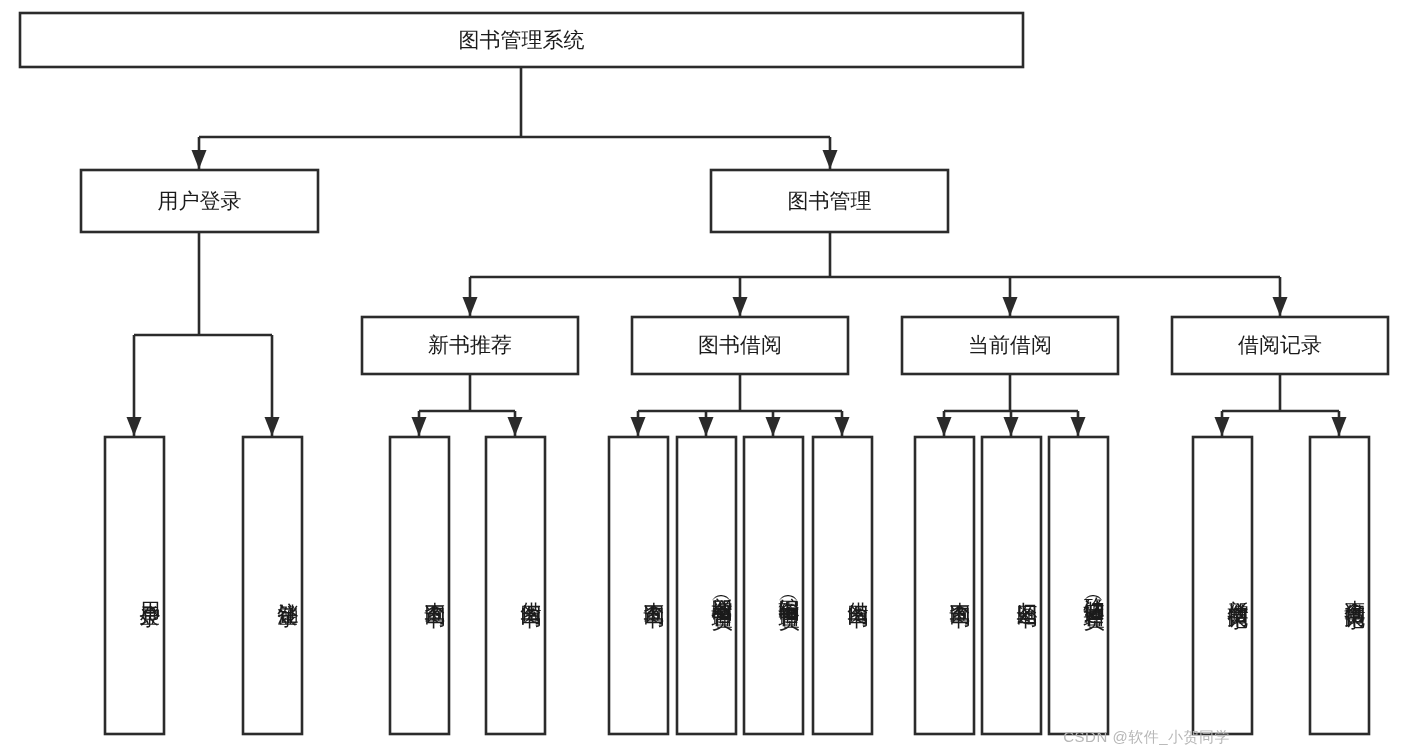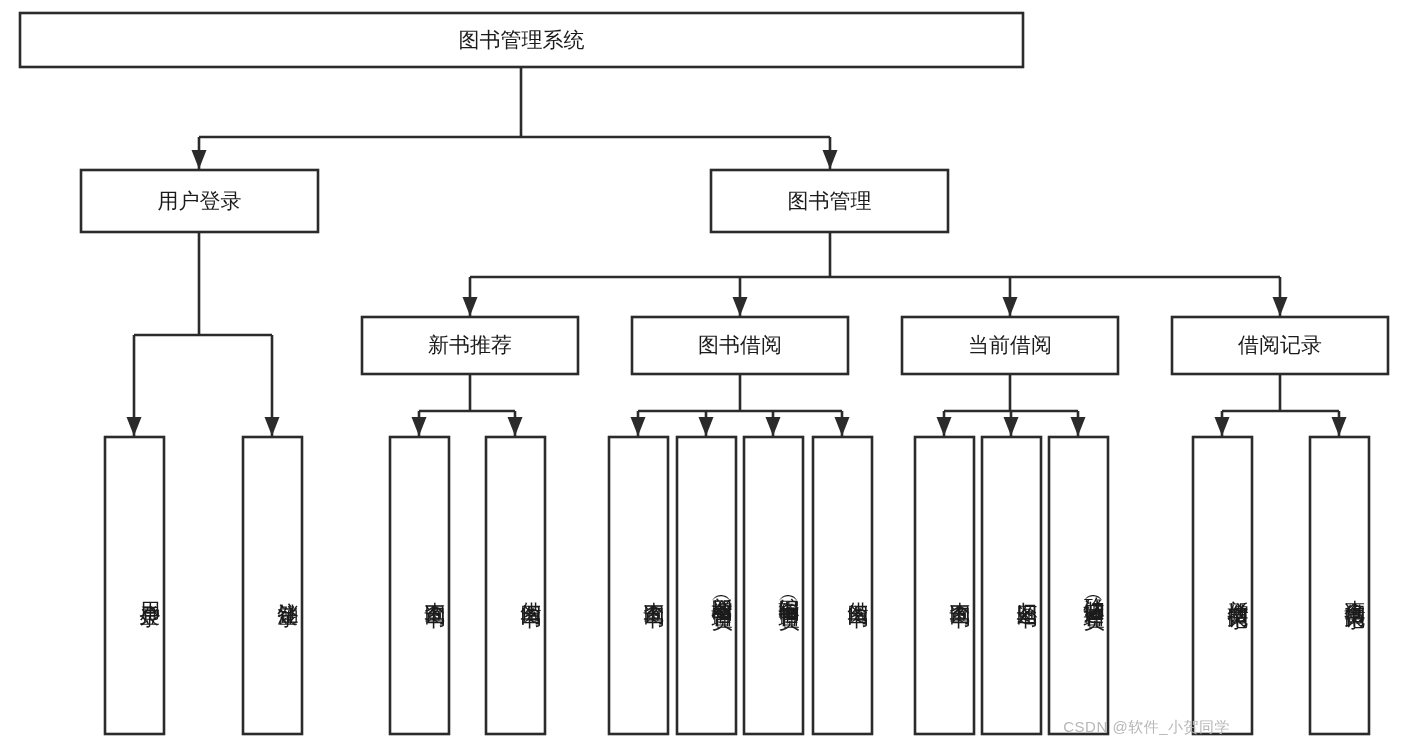--- a/index.html
+++ b/index.html
@@ -61,21 +61,21 @@
     letter-spacing: 2px;
     text-align: center;
     display: flex;
     align-items: flex-start;
     justify-content: center;
     pointer-events: none;
   }
   .watermark {
     position: absolute;
     right: 10px;
-    bottom: 10px;
+    bottom: 0;
     font-family: "Liberation Sans", "DejaVu Sans", sans-serif;
     font-size: 15px;
     color: #b7b7b7;
     letter-spacing: 0.5px;
     white-space: nowrap;
   }
 </style>
 </head>
 <body>
 

